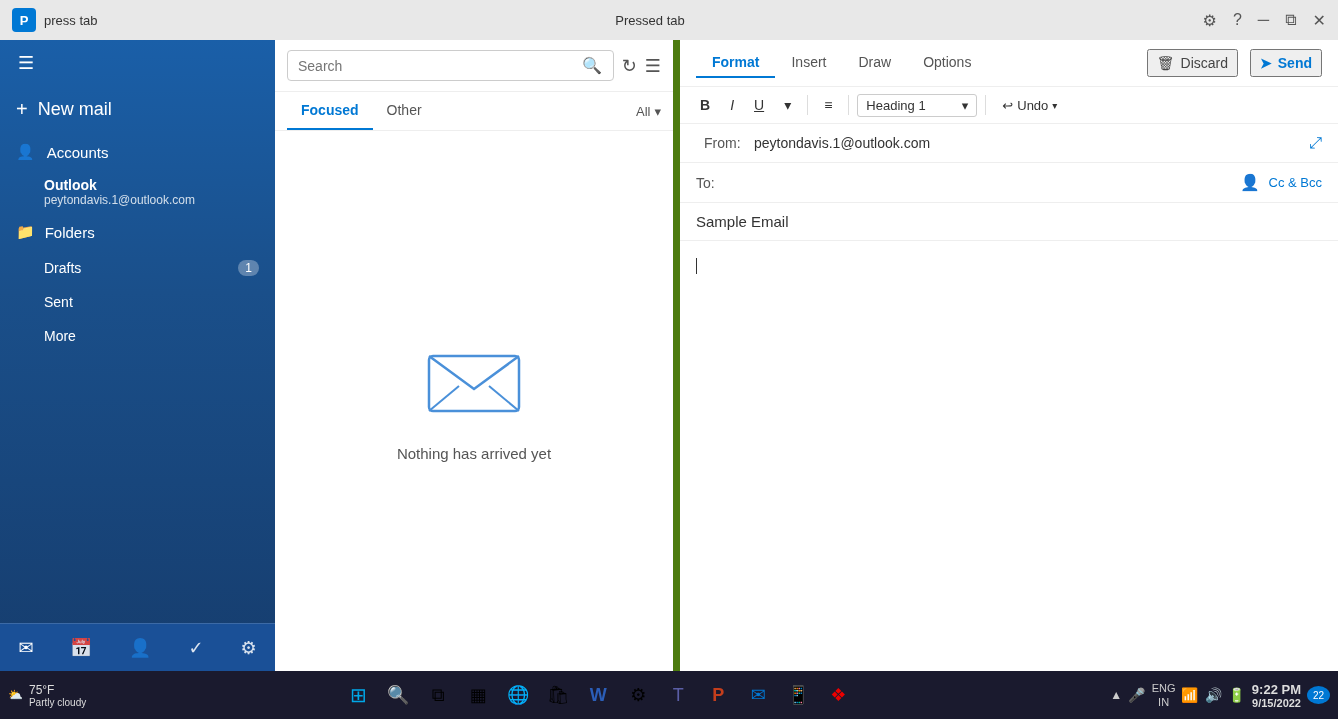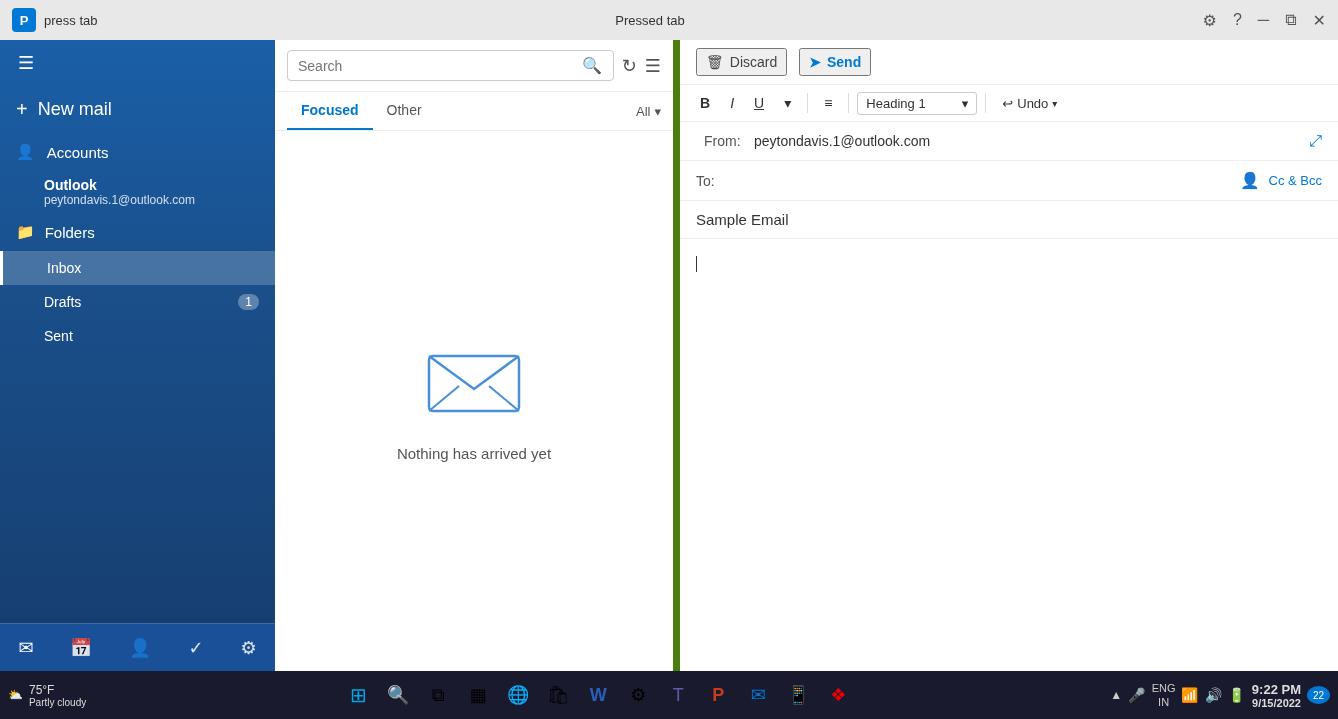--- a/index.html
+++ b/index.html
@@ -354,29 +354,29 @@
     <div class="account-block">
       <div class="account-name">Outlook</div>
       <div class="account-email">peytondavis.1@outlook.com</div>
     </div>
 
     <div class="section-label">
       <span>📁</span>
       <span>Folders</span>
     </div>
 
-    <div class="folder-item active">
-      <span>Inbox</span>
-    </div>
     <div class="folder-item">
       <span>Drafts</span>
       <span class="folder-badge">1</span>
     </div>
     <div class="folder-item">
       <span>Sent</span>
+    </div>
+    <div class="folder-item">
+      <span>More</span>
     </div>
 
     <div style="flex:1;"></div>
     <div class="bottom-nav">
       <span class="bottom-nav-icon active">✉</span>
       <span class="bottom-nav-icon">📅</span>
       <span class="bottom-nav-icon">👤</span>
       <span class="bottom-nav-icon">✓</span>
       <span class="bottom-nav-icon">⚙</span>
     </div>
@@ -412,20 +412,26 @@
           <line x1="95" y1="70" x2="65" y2="45" stroke="#4a90d9" stroke-width="2"></line>
         </svg>
       </div>
       <div class="empty-text">Nothing has arrived yet</div>
     </div>
   </div>
 
   <div class="compose-panel">
 
     <div class="compose-header">
+      <div class="compose-tabs">
+        <div class="compose-tab active">Format</div>
+        <div class="compose-tab">Insert</div>
+        <div class="compose-tab">Draw</div>
+        <div class="compose-tab">Options</div>
+      </div>
       <div class="compose-actions">
         <button class="discard-btn">
           <span>🗑</span>
           <span>Discard</span>
         </button>
         <button class="send-btn">
           <span>➤</span>
           <span>Send</span>
         </button>
       </div>

